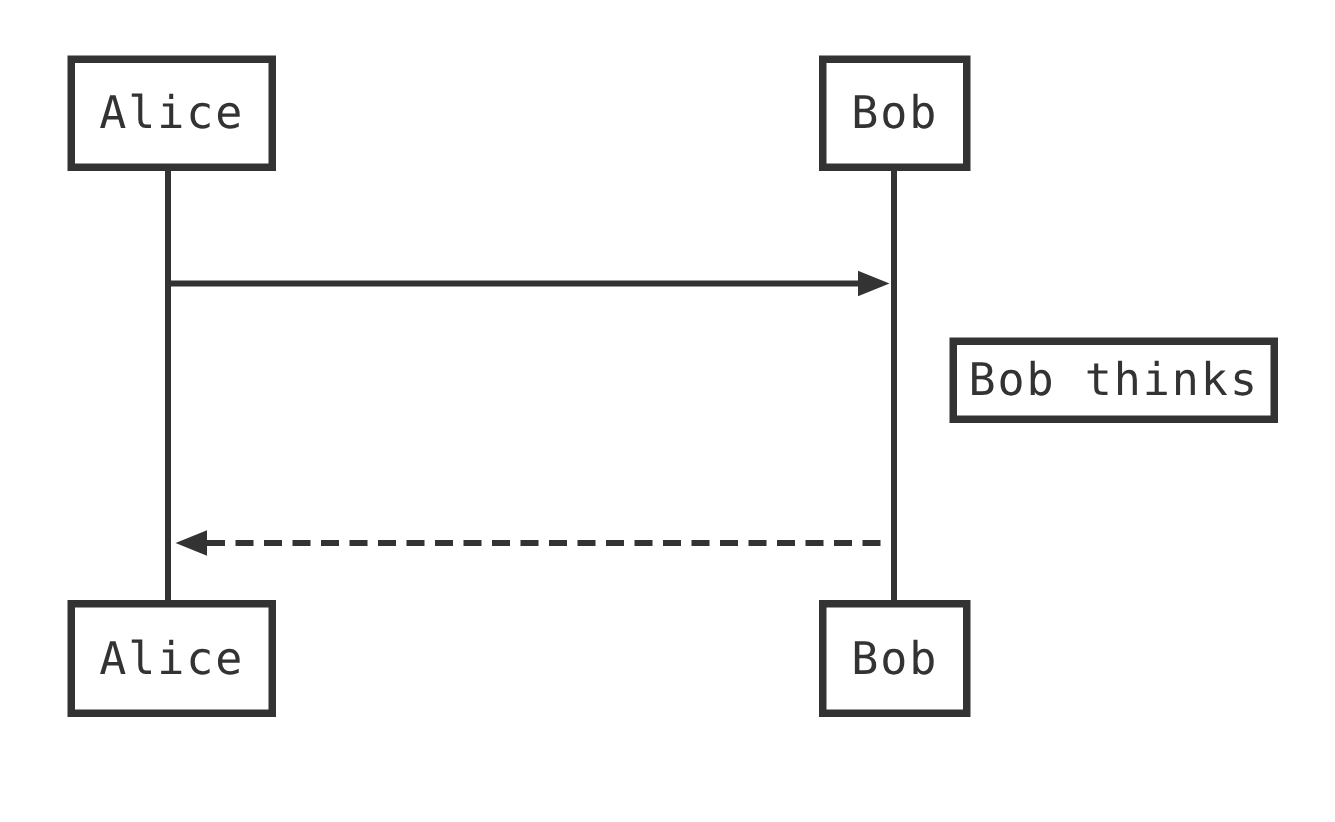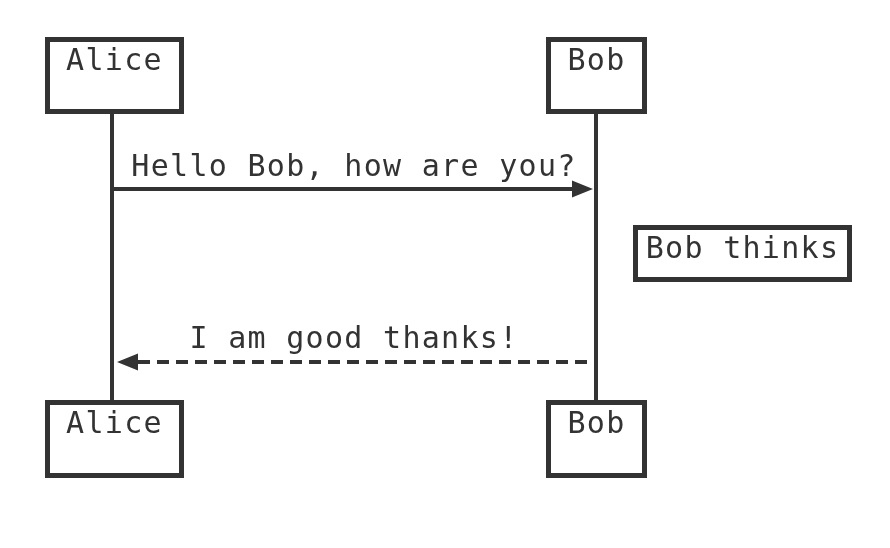--- a/index.html
+++ b/index.html
@@ -20,21 +20,21 @@
     overflow: hidden;
   }
   .svg-layer { position: absolute; left: 0; top: 0; }
   .ln { stroke: var(--line-color); }
   .ah { fill: var(--line-color); stroke: none; }
   .actor-box, .note-box {
     position: absolute;
     border: 5px solid var(--line-color);
     background: var(--fill-color);
     display: flex;
-    align-items: flex-start;
+    align-items: center;
     justify-content: center;
     font-size: 30px;
     letter-spacing: 1.3px;
     white-space: nowrap;
   }
   .msg-label {
     position: absolute;
     font-size: 30px;
     letter-spacing: 1.3px;
     line-height: 35px;
@@ -59,22 +59,20 @@
     <polygon class="ah" points="117,362 138,353.5 138,370.5"></polygon>
   </svg>
 
   <div class="actor-box" style="left:45px; top:37px; width:139px; height:77px;">
     <span>Alice</span>
   </div>
   <div class="actor-box" style="left:546px; top:37px; width:101px; height:77px;">
     <span>Bob</span>
   </div>
 
-  <div class="msg-label" style="left:112px; top:148px; width:484px;">Hello Bob, how are you?</div>
-  <div class="msg-label" style="left:112px; top:320px; width:484px;">I am good thanks!</div>
 
   <div class="note-box" style="left:633px; top:225px; width:219px; height:57px;">
     <span>Bob thinks</span>
   </div>
 
   <div class="actor-box" style="left:45px; top:400px; width:139px; height:78px;">
     <span>Alice</span>
   </div>
   <div class="actor-box" style="left:546px; top:400px; width:101px; height:78px;">
     <span>Bob</span>

